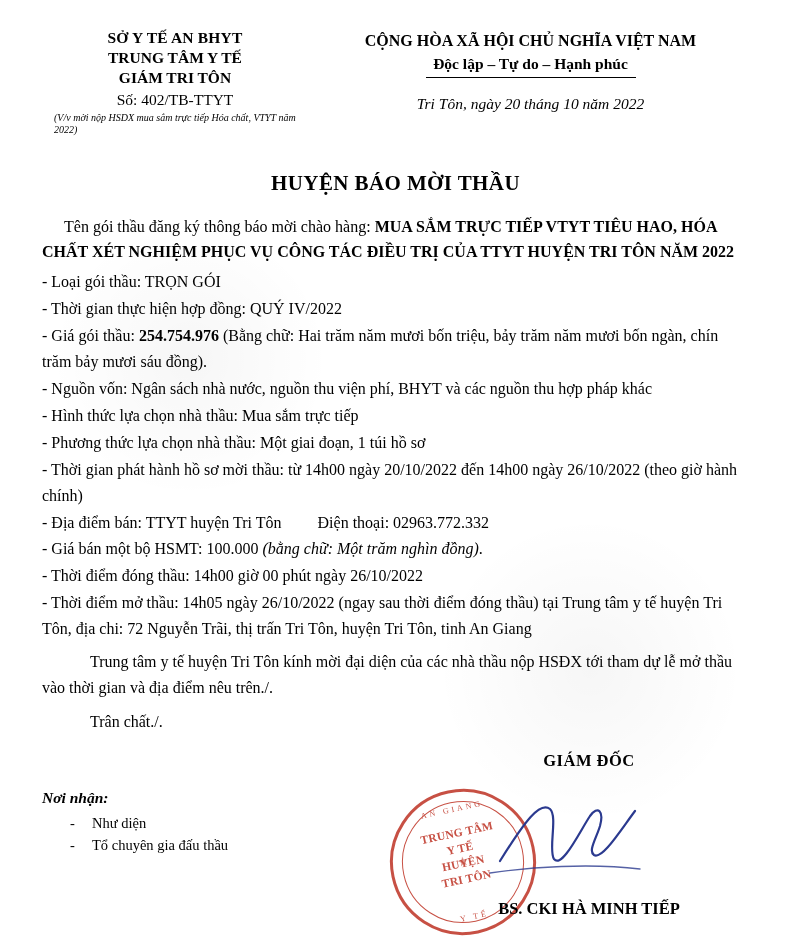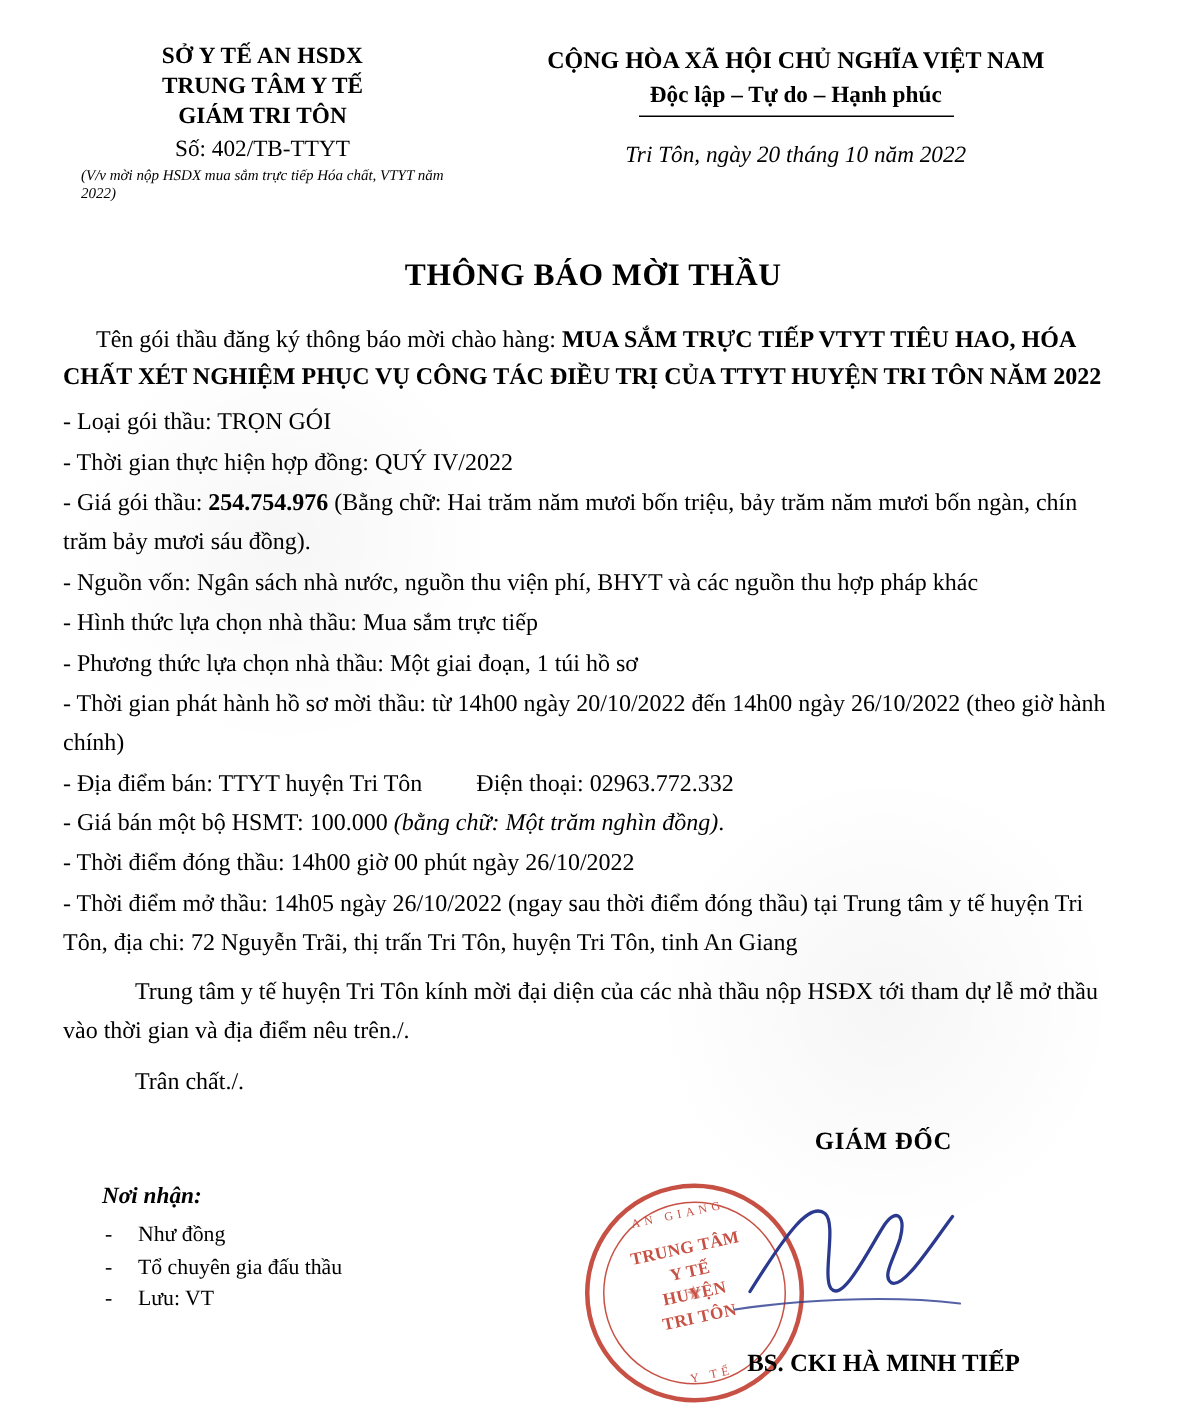--- a/index.html
+++ b/index.html
@@ -133,21 +133,20 @@
   .noi-nhan {
     position: absolute;
     left: 42px;
     top: 38px;
     font-size: 15px;
   }
   .noi-nhan .nn-title {
     font-weight: bold;
     font-style: italic;
     font-size: 15.5px;
-    margin-left: 26px;
   }
   .noi-nhan ul {
     margin: 6px 0 0 0;
     padding: 0 0 0 28px;
     list-style: none;
     font-size: 14.5px;
     line-height: 1.5;
   }
   .noi-nhan li {
     position: relative;
@@ -265,35 +264,35 @@
 </head>
 <body>
 
 <div class="page">
 
   <div class="watermark" style="left:40px; top:230px; width:300px; height:260px;"></div>
   <div class="watermark" style="left:430px; top:520px; width:320px; height:300px;"></div>
 
   <div class="header">
     <div class="header-left">
-      <div class="org1">SỞ Y TẾ AN HSDX</div>
+      <div class="org1">SỞ Y TẾ AN BHYT</div>
       <div class="org2">TRUNG TÂM Y TẾ</div>
       <div class="org3">GIÁM TRI TÔN</div>
       <div class="so">Số: 402/TB-TTYT</div>
       <div class="vv">(V/v mời nộp HSDX mua sắm trực tiếp Hóa chất, VTYT năm 2022)</div>
     </div>
     <div class="header-right">
       <div class="nation">CỘNG HÒA XÃ HỘI CHỦ NGHĨA VIỆT NAM</div>
       <div class="motto">Độc lập – Tự do – Hạnh phúc</div>
       <div class="underline-short"></div>
       <div class="place-date">Tri Tôn, ngày 20 tháng 10 năm 2022</div>
     </div>
   </div>
 
-  <div class="doc-title">THÔNG BÁO MỜI THẦU</div>
+  <div class="doc-title">HUYỆN BÁO MỜI THẦU</div>
 
   <div class="body">
 
     <div class="para intro">
       <span>Tên gói thầu đăng ký thông báo mời chào hàng:</span>
       <span class="b">MUA SẮM TRỰC TIẾP VTYT TIÊU HAO, HÓA CHẤT XÉT NGHIỆM PHỤC VỤ CÔNG TÁC ĐIỀU TRỊ CỦA TTYT HUYỆN TRI TÔN NĂM 2022</span>
     </div>
 
     <div class="bullet-list">
 
@@ -338,23 +337,22 @@
     <div class="spacer-sm"></div>
 
     <div class="para indent-para">Trân chất./.</div>
   </div>
 
   <div class="sign-area">
 
     <div class="noi-nhan">
       <div class="nn-title">Nơi nhận:</div>
       <ul>
-        <li>Như đồng</li>
+        <li>Như diện</li>
         <li>Tổ chuyên gia đấu thầu</li>
-        <li>Lưu: VT</li>
       </ul>
     </div>
 
     <div class="seal">
       <div class="seal-inner"></div>
       <div class="seal-top">AN GIANG</div>
       <div class="seal-star">★</div>
       <div class="seal-text">
         <div>TRUNG TÂM</div>
         <div>Y TẾ</div>

